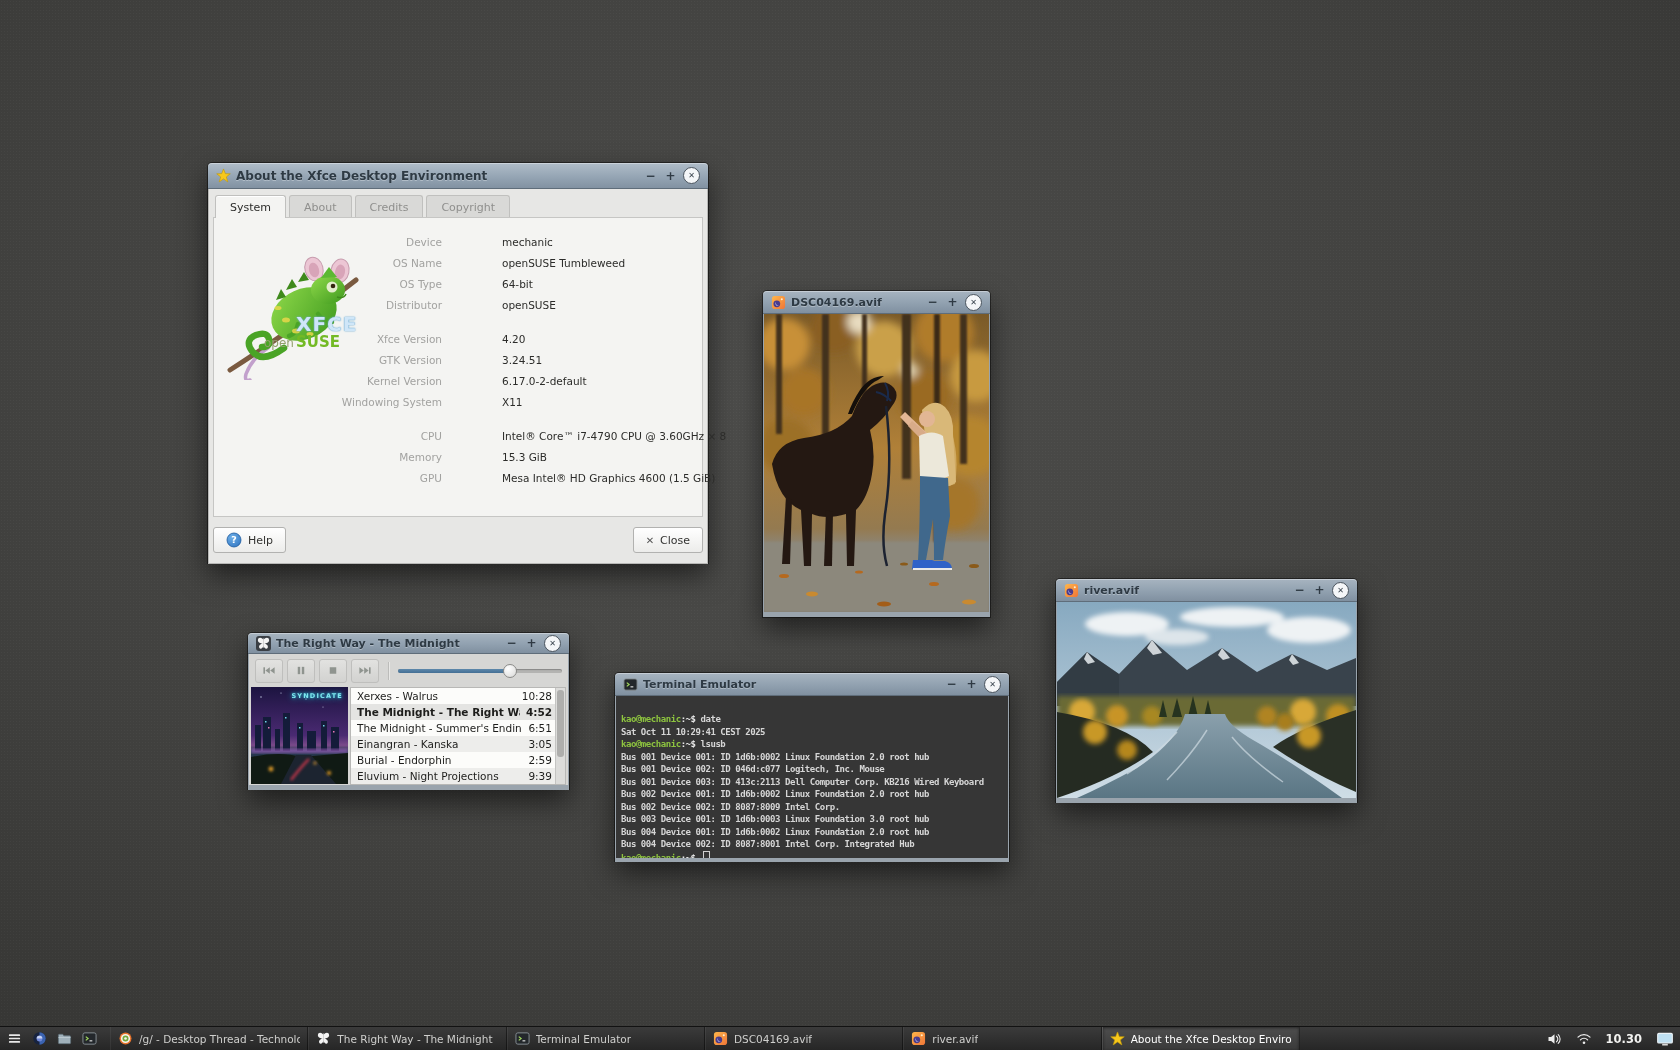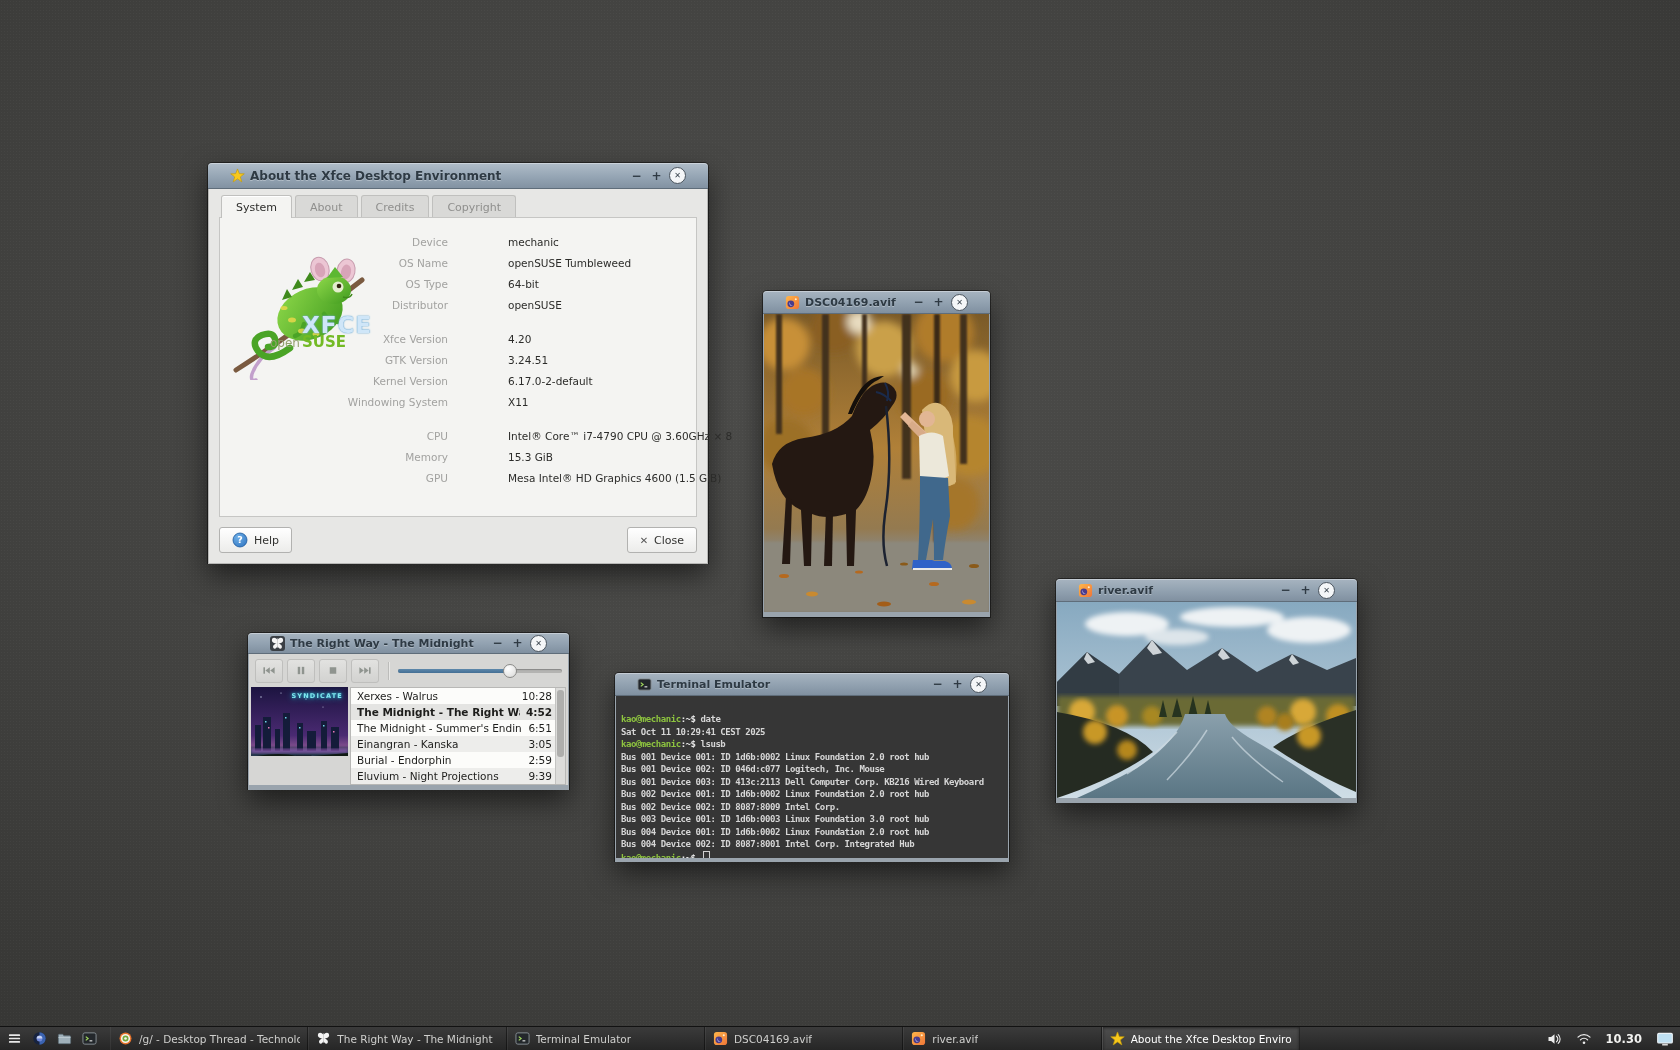--- a/index.html
+++ b/index.html
@@ -5,49 +5,49 @@
   html,body{margin:0;padding:0;background:#2a2a2a;}
   .desktop{position:relative;width:1680px;height:1050px;overflow:hidden;
     font-family:"DejaVu Sans",sans-serif;
     background:radial-gradient(1300px 850px at 45% 38%, #4d4d4b 0%, #424240 55%, #353533 100%);}
   .desktop::after{content:"";position:absolute;inset:0;pointer-events:none;
     background-image:radial-gradient(rgba(255,255,255,.03) 1px, transparent 1px);background-size:3px 3px;}
 
   
   .window{position:absolute;border-radius:4px 4px 0 0;
     box-shadow:0 12px 28px rgba(0,0,0,.55), 0 0 0 1px rgba(0,0,0,.45);z-index:2;}
-  .titlebar{display:flex;align-items:center;gap:5px;padding:0 22px;height:22px;
+  .titlebar{display:flex;align-items:center;gap:5px;padding:0 8px;height:22px;
     background:linear-gradient(#a7b4c0 0%, #91a1b0 55%, #8090a0 100%);
     border-radius:4px 4px 0 0;box-shadow:inset 0 1px 0 rgba(255,255,255,.35);
     border-bottom:1px solid #5f6d7a;}
   .window.active .titlebar{background:linear-gradient(#b0bdc9 0%, #95a5b4 55%, #8292a2 100%);}
   .titlebar .t-title{flex:1;font-size:11px;font-weight:bold;color:#2e3a44;
     text-shadow:0 1px 0 rgba(255,255,255,.3);white-space:nowrap;overflow:hidden;}
   .tb-glyph{width:15px;text-align:center;font-size:12px;font-weight:bold;color:#2f3a44;cursor:default;}
   .tb-close{width:15px;height:15px;border-radius:50%;background:#f4f6f8;border:1px solid #4a545e;
     color:#3a444e;font-size:8px;font-weight:bold;display:flex;align-items:center;justify-content:center;}
   .t-icon{width:15px;height:15px;display:flex;align-items:center;justify-content:center;}
   .t-icon svg{width:15px;height:15px;}
   .frame{border-left:1px solid #9aa4ad;border-right:1px solid #9aa4ad;border-bottom:5px solid #9aa4ad;}
 
   
   #about{left:208px;top:163px;width:500px;height:400px;z-index:5;}
   #about .titlebar{height:25px;}
   #about .t-title{font-size:12px;}
   .about-body{height:375px;background:#e7e7e5;display:flex;flex-direction:column;
-    padding:6px 10px 8px;box-sizing:border-box;border-left:1px solid #b8b8b6;border-right:1px solid #b8b8b6;border-bottom:1px solid #b8b8b6;}
+    padding:6px 4px 8px;box-sizing:border-box;border-left:1px solid #b8b8b6;border-right:1px solid #b8b8b6;border-bottom:1px solid #b8b8b6;}
   .tabs{display:flex;padding-left:2px;}
   .tab{padding:5px 14px 4px;font-size:11px;color:#8f8f8d;background:#d9d9d7;
     border:1px solid #c0c0be;border-bottom:none;border-radius:3px 3px 0 0;margin-right:3px;}
   .tab.active{background:#f4f4f2;color:#2d2d2b;font-weight:normal;position:relative;z-index:2;
     box-shadow:inset 0 1px 0 #fff;}
   .tab-panel{flex:1;background:#f4f4f2;border:1px solid #c6c6c4;margin-top:-1px;position:relative;
     padding-top:14px;box-sizing:border-box;}
   .logo-wrap{position:absolute;left:12px;top:12px;width:150px;height:142px;}
-  .logo-xfce{position:absolute;left:70px;top:82px;font-size:23px;font-weight:bold;letter-spacing:1px;
+  .logo-xfce{position:absolute;left:70px;top:82px;font-size:20px;font-weight:bold;letter-spacing:1px;
     color:#cfe6f8;text-shadow:0 0 1px #5a9cc8,0 0 2px #7db8dc;}
   .logo-open{position:absolute;left:38px;top:106px;font-size:12px;color:#93a06e;}
   .logo-suse{position:absolute;left:70px;top:103px;font-size:15px;font-weight:bold;color:#73ba25;}
   .info-col{display:flex;flex-direction:column;gap:13px;}
   .info-row{display:flex;line-height:21px;font-size:10.5px;}
   .info-label{flex:0 0 228px;text-align:right;color:#a2a2a0;margin-right:12px;}
   .info-value{color:#2c2c2a;white-space:nowrap;margin-left:48px;}
   .about-footer{display:flex;align-items:center;margin-top:8px;height:30px;}
   .btn{display:flex;align-items:center;justify-content:center;gap:6px;height:26px;padding:0 12px;
     background:linear-gradient(#ffffff,#ececea);border:1px solid #b2b2b0;border-radius:3px;
@@ -72,21 +72,21 @@
     background:linear-gradient(#e2e2e0,#d2d2d0);border:1px solid #bfbfbd;}
   .ctl-btn svg{width:16px;height:13px;}
   .ctl-sep{width:1px;height:18px;background:#bcbcba;margin:0 5px;box-shadow:1px 0 0 #e8e8e6;}
   .seek{position:relative;flex:1;height:16px;}
   .seek-track{position:absolute;left:0;right:0;top:6px;height:4px;border-radius:2px;background:#b4b4b2;
     box-shadow:inset 0 1px 1px rgba(0,0,0,.25);}
   .seek-fill{height:100%;border-radius:2px;background:linear-gradient(#5d88ab,#446f94);}
   .seek-thumb{position:absolute;top:1px;width:14px;height:14px;margin-left:-7px;border-radius:50%;
     background:radial-gradient(circle at 35% 30%, #ffffff, #d8d8d6);border:1px solid #8a8a88;box-sizing:border-box;}
   .player-main{display:flex;height:98px;padding:0 2px;gap:2px;box-sizing:border-box;}
-  .album-art{position:relative;width:97px;height:69px;flex:0 0 97px;overflow:hidden;}
+  .album-art{position:relative;width:97px;height:97px;flex:0 0 97px;overflow:hidden;}
   .album-art svg{display:block;}
   .art-label{position:absolute;top:5px;right:5px;font-size:6.5px;font-weight:bold;letter-spacing:1.2px;
     color:#7ee7ef;text-shadow:0 0 3px #27c0d8,0 0 6px #27c0d8;}
   .playlist{flex:1;display:flex;flex-direction:column;background:#fcfcfa;position:relative;
     border:1px solid #b8b8b6;overflow:hidden;}
   .pl-rows{flex:1;display:flex;flex-direction:column;margin-right:9px;}
   .pl-row{flex:1;display:flex;align-items:center;font-size:10.5px;color:#1d1d1b;padding:0 4px 0 6px;}
   .pl-row.alt{background:#ededeb;}
   .pl-row.current{background:#e4e4e2;font-weight:bold;}
   .pl-title{flex:1;white-space:nowrap;overflow:hidden;}

